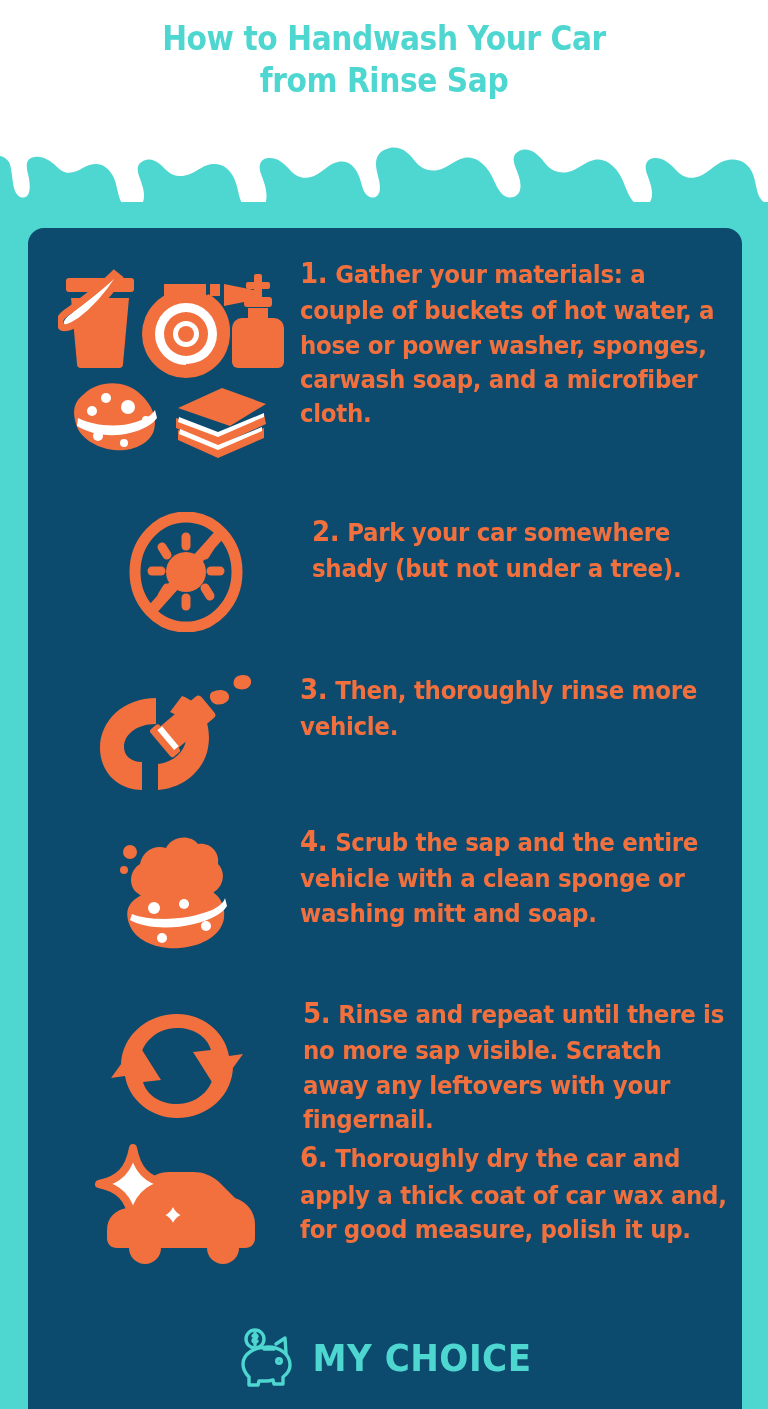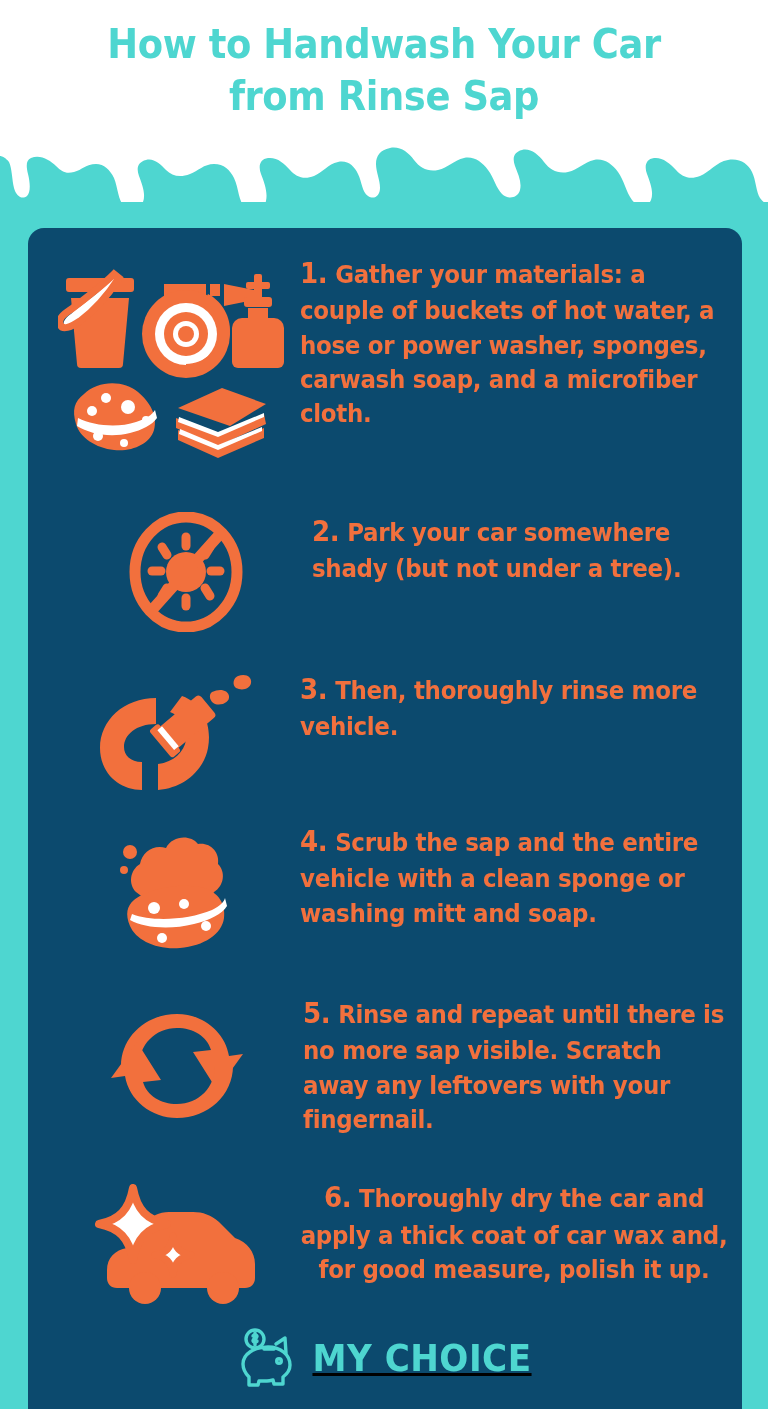--- a/index.html
+++ b/index.html
@@ -14,21 +14,21 @@
 
   
   .header{
     position:absolute;left:0;top:0;width:768px;height:232px;
     background:#ffffff;
   }
   .title{
     position:absolute;left:0;top:18px;width:768px;
     text-align:center;
     color:#4ed6d0;
-    font-size:41px;
+    font-size:33px;
     font-weight:bold;
     line-height:1.28;
     letter-spacing:-0.4px;
     font-family:"DejaVu Sans", sans-serif;
     font-stretch:condensed;
   }
   .title .l2{display:block;}
   .drip-wrap{
     position:absolute;left:0;bottom:0;width:768px;height:110px;
     line-height:0;
@@ -77,27 +77,27 @@
   .s1{margin-top:24px;}
   .s1 .step-icon{padding-top:16px;}
   .s2{margin-top:52px;padding-left:32px;}
   .s2 .step-icon{padding-top:2px;}
   .s3{margin-top:36px;}
   .s3 .step-icon{padding-top:0px;}
   .s4{margin-top:24px;}
   .s4 .step-icon{padding-top:2px;}
   .s5{margin-top:38px;padding-left:23px;}
   .s5 .step-icon{padding-top:6px;}
-  .s6{margin-top:40px;text-align:center;}
+  .s6{}
   .s6 .step-icon{padding-top:8px;}
 
   
   .footer{
     position:absolute;left:0;bottom:20px;width:714px;
-    display:flex;align-items:center;justify-content:center;gap:10px;text-decoration:underline;
+    display:flex;align-items:center;justify-content:center;gap:10px;
   }
   .logo-text{
     color:#4ed6d0;
     font-family:"DejaVu Sans", sans-serif;
     font-weight:bold;
     font-size:38px;
     letter-spacing:0.5px;
     font-stretch:condensed;
     line-height:1;
   }

